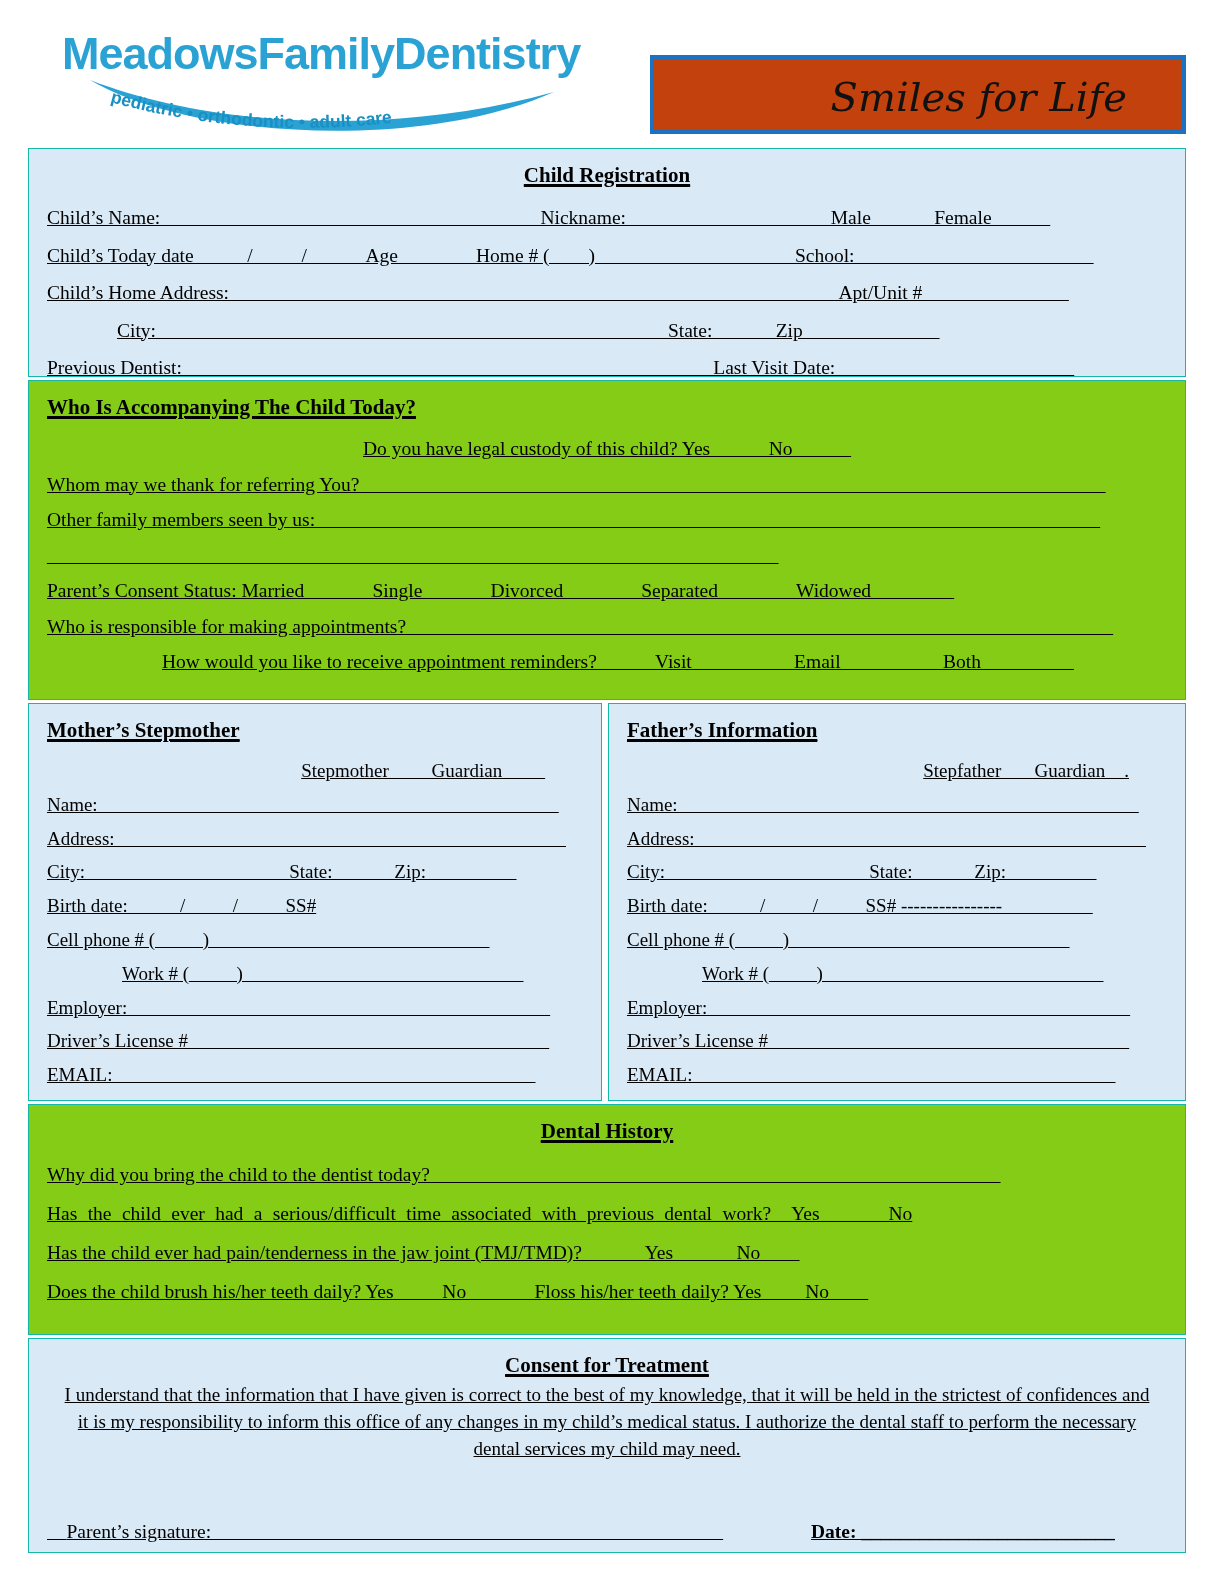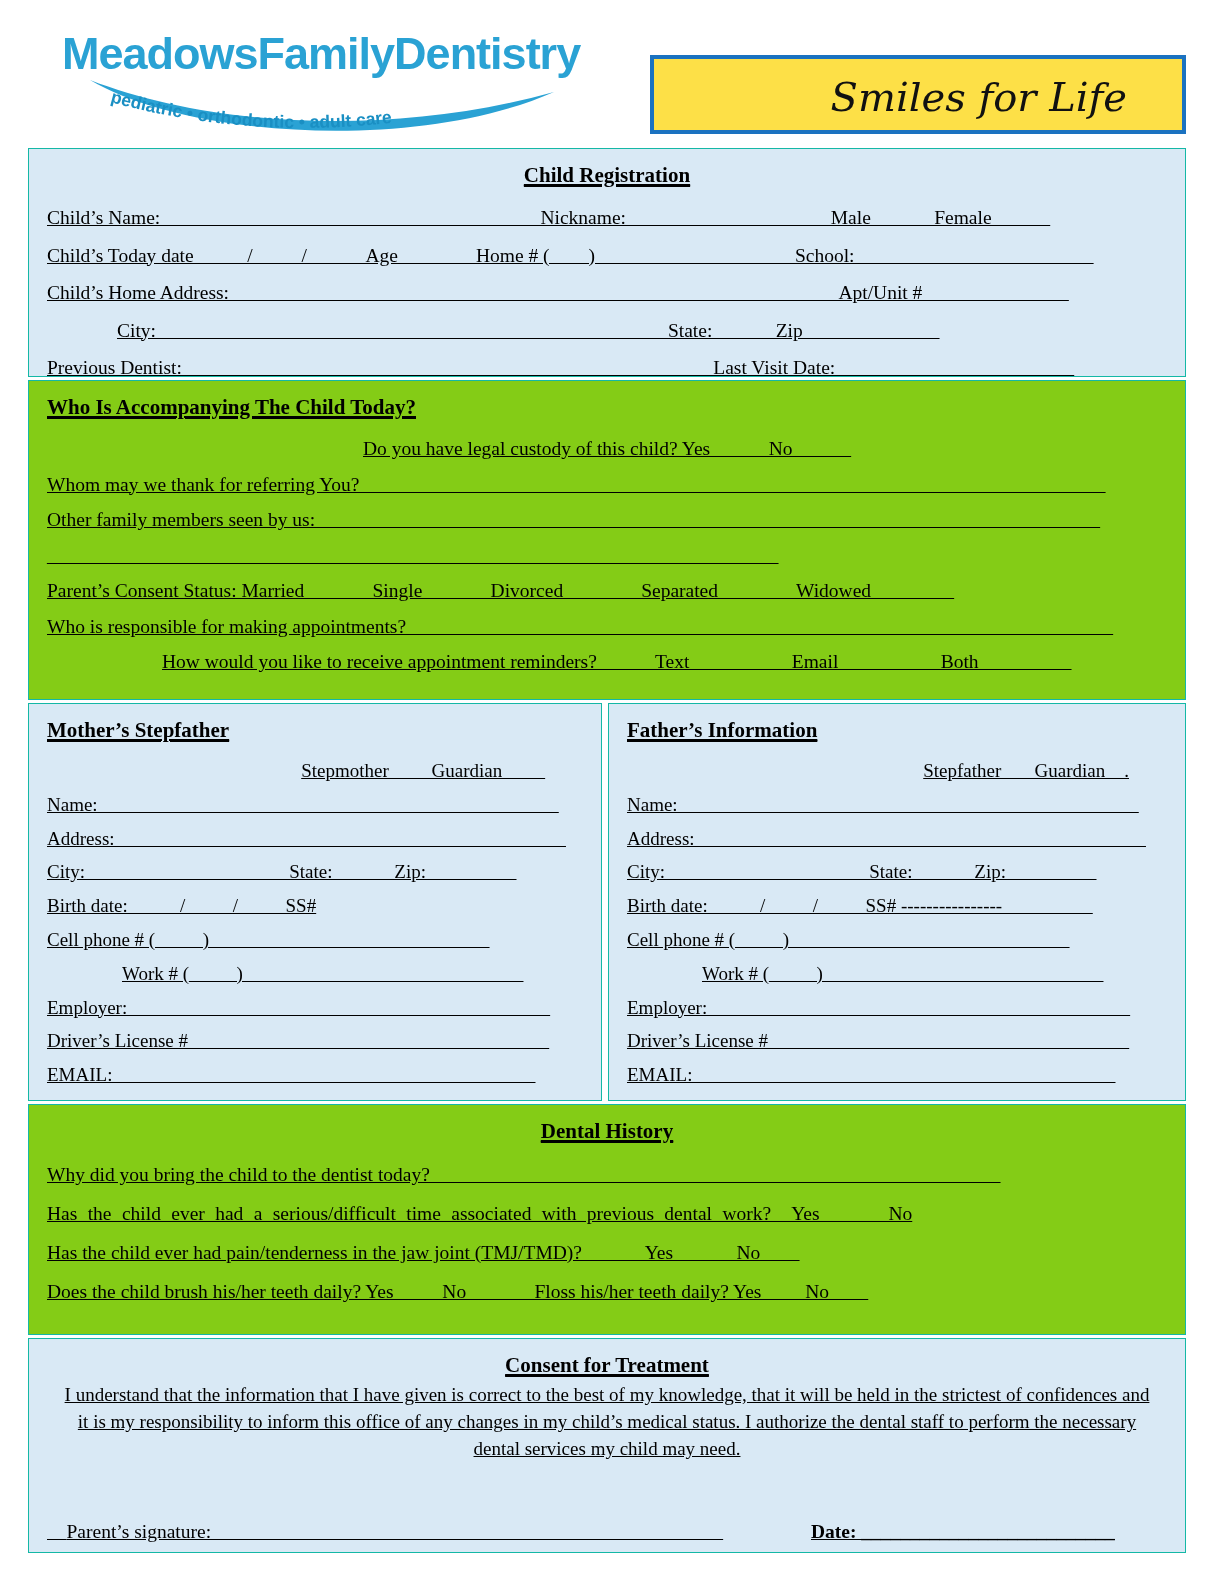--- a/index.html
+++ b/index.html
@@ -9,21 +9,21 @@
   }
   
   .logo-text {
     position:absolute; left:62px; top:28px;
     font-family:"Liberation Sans","DejaVu Sans",sans-serif;
     font-size:45px; font-weight:600; letter-spacing:-1px; color:#2aa2d4;
   }
   .swoosh { position:absolute; left:88px; top:74px; }
   .slogan-box {
     position:absolute; left:650px; top:55px; width:536px; height:79px;
-    border:4px solid #1b72c0; background:#fde047; box-sizing:border-box;
+    border:4px solid #1b72c0; background:#c2410c; box-sizing:border-box;
   }
   .slogan-text {
     position:absolute; right:55px; top:8px;
     font-family:"DejaVu Serif","Liberation Serif",serif;
     font-style:italic; font-size:40px; line-height:60px; color:#111;
   }
   
   .box {
     position:absolute; left:28px; width:1158px; box-sizing:border-box;
     border:1px solid #14b8a6; padding:8px 18px; overflow:hidden;text-decoration:underline;
@@ -89,25 +89,25 @@
 </div>
 
 <div class="box box2 bgwhite">
   <div class="sec-title left">Who Is Accompanying The Child Today?</div>
   <div class="row center">Do you have legal custody of this child? Yes______No______</div>
   <div class="row">Whom may we thank for referring You? ____________________________________________________________________________</div>
   <div class="row">Other family members seen by us: ________________________________________________________________________________</div>
   <div class="row">___________________________________________________________________________</div>
   <div class="row">Parent’s Consent Status: Married_______Single_______Divorced________Separated________Widowed ________</div>
   <div class="row">Who is responsible for making appointments? ________________________________________________________________________</div>
-  <div class="row ind115">How would you like to receive appointment reminders?            Text __________Email __________Both _________</div>
+  <div class="row ind115">How would you like to receive appointment reminders?            Visit __________Email __________Both _________</div>
 </div>
 
 <div class="box box3l bgblue">
-  <div class="sec-title left">Mother’s Stepfather</div>
+  <div class="sec-title left">Mother’s Stepmother</div>
   <div class="row subtitle-row">Stepmother ____Guardian ____</div>
   <div class="row">Name: ________________________________________________</div>
   <div class="row">Address: _______________________________________________</div>
   <div class="row">City: _____________________State: ______Zip: _________</div>
   <div class="row">Birth date: _____/_____/_____SS#</div>
   <div class="row">Cell phone # (_____) _____________________________</div>
   <div class="row ind75">Work # (_____) _____________________________</div>
   <div class="row">Employer: ____________________________________________</div>
   <div class="row">Driver’s License #______________________________________</div>
   <div class="row">EMAIL: ____________________________________________</div>

